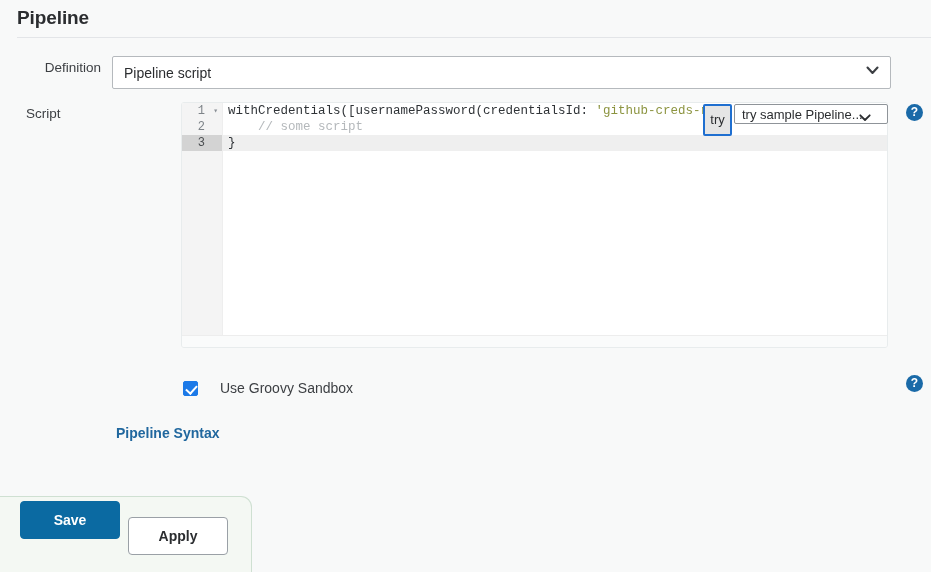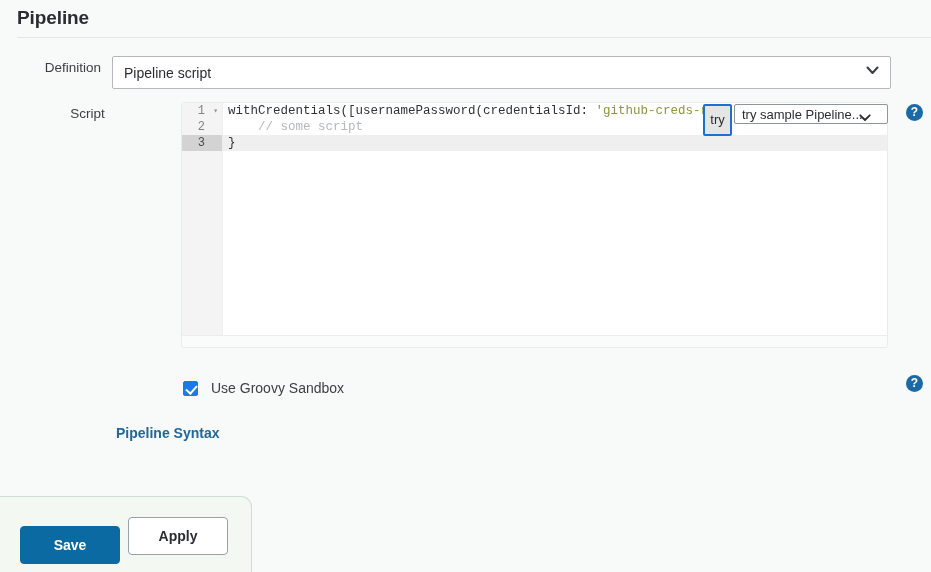--- a/index.html
+++ b/index.html
@@ -67,21 +67,21 @@
     position: absolute;
     left: 866px; top: 66px;
     pointer-events: none;
   }
 
   
   .lbl-script {
     position: absolute;
     left: 26px; top: 106px;
     width: 123px;
-    text-align: center;
+    text-align: left;
     font-size: 13.5px;
     color: #3c3f43;
   }
 
   .editor-shell {
     position: absolute;
     left: 181px; top: 102px;
     width: 707px; height: 246px;
     background: #f9fafa;
     border: 1px solid #e8eced;
@@ -238,21 +238,21 @@
   .cb-box::after {
     content: "";
     position: absolute;
     left: 4px; top: 1px;
     width: 5px; height: 9px;
     border: solid #ffffff;
     border-width: 0 2px 2px 0;
     transform: rotate(42deg);
   }
   .cb-label {
-    margin-left: 13px;
+    margin-left: 22px;
     font-size: 14px;
     color: #3c3f43;
     cursor: pointer;
     white-space: nowrap;
   }
 
   
   .link-syntax {
     position: absolute;
     left: 116px; top: 425px;
@@ -269,21 +269,21 @@
     left: -8px; top: 496px;
     width: 260px; height: 84px;
     background: #f4f8f3;
     border: 1px solid #cfe0d2;
     border-left: none;
     border-bottom: none;
     border-top-right-radius: 11px;
   }
   .btn-save {
     position: absolute;
-    left: 28px; top: 29px;
+    left: 28px; top: 4px;
     width: 100px; height: 38px;
     background: #0b6aa2;
     border: 1px solid #0b6aa2;
     border-radius: 4px;
     color: #ffffff;
     font-family: "Liberation Sans", sans-serif;
     font-size: 14px;
     font-weight: bold;
     cursor: pointer;
   }

